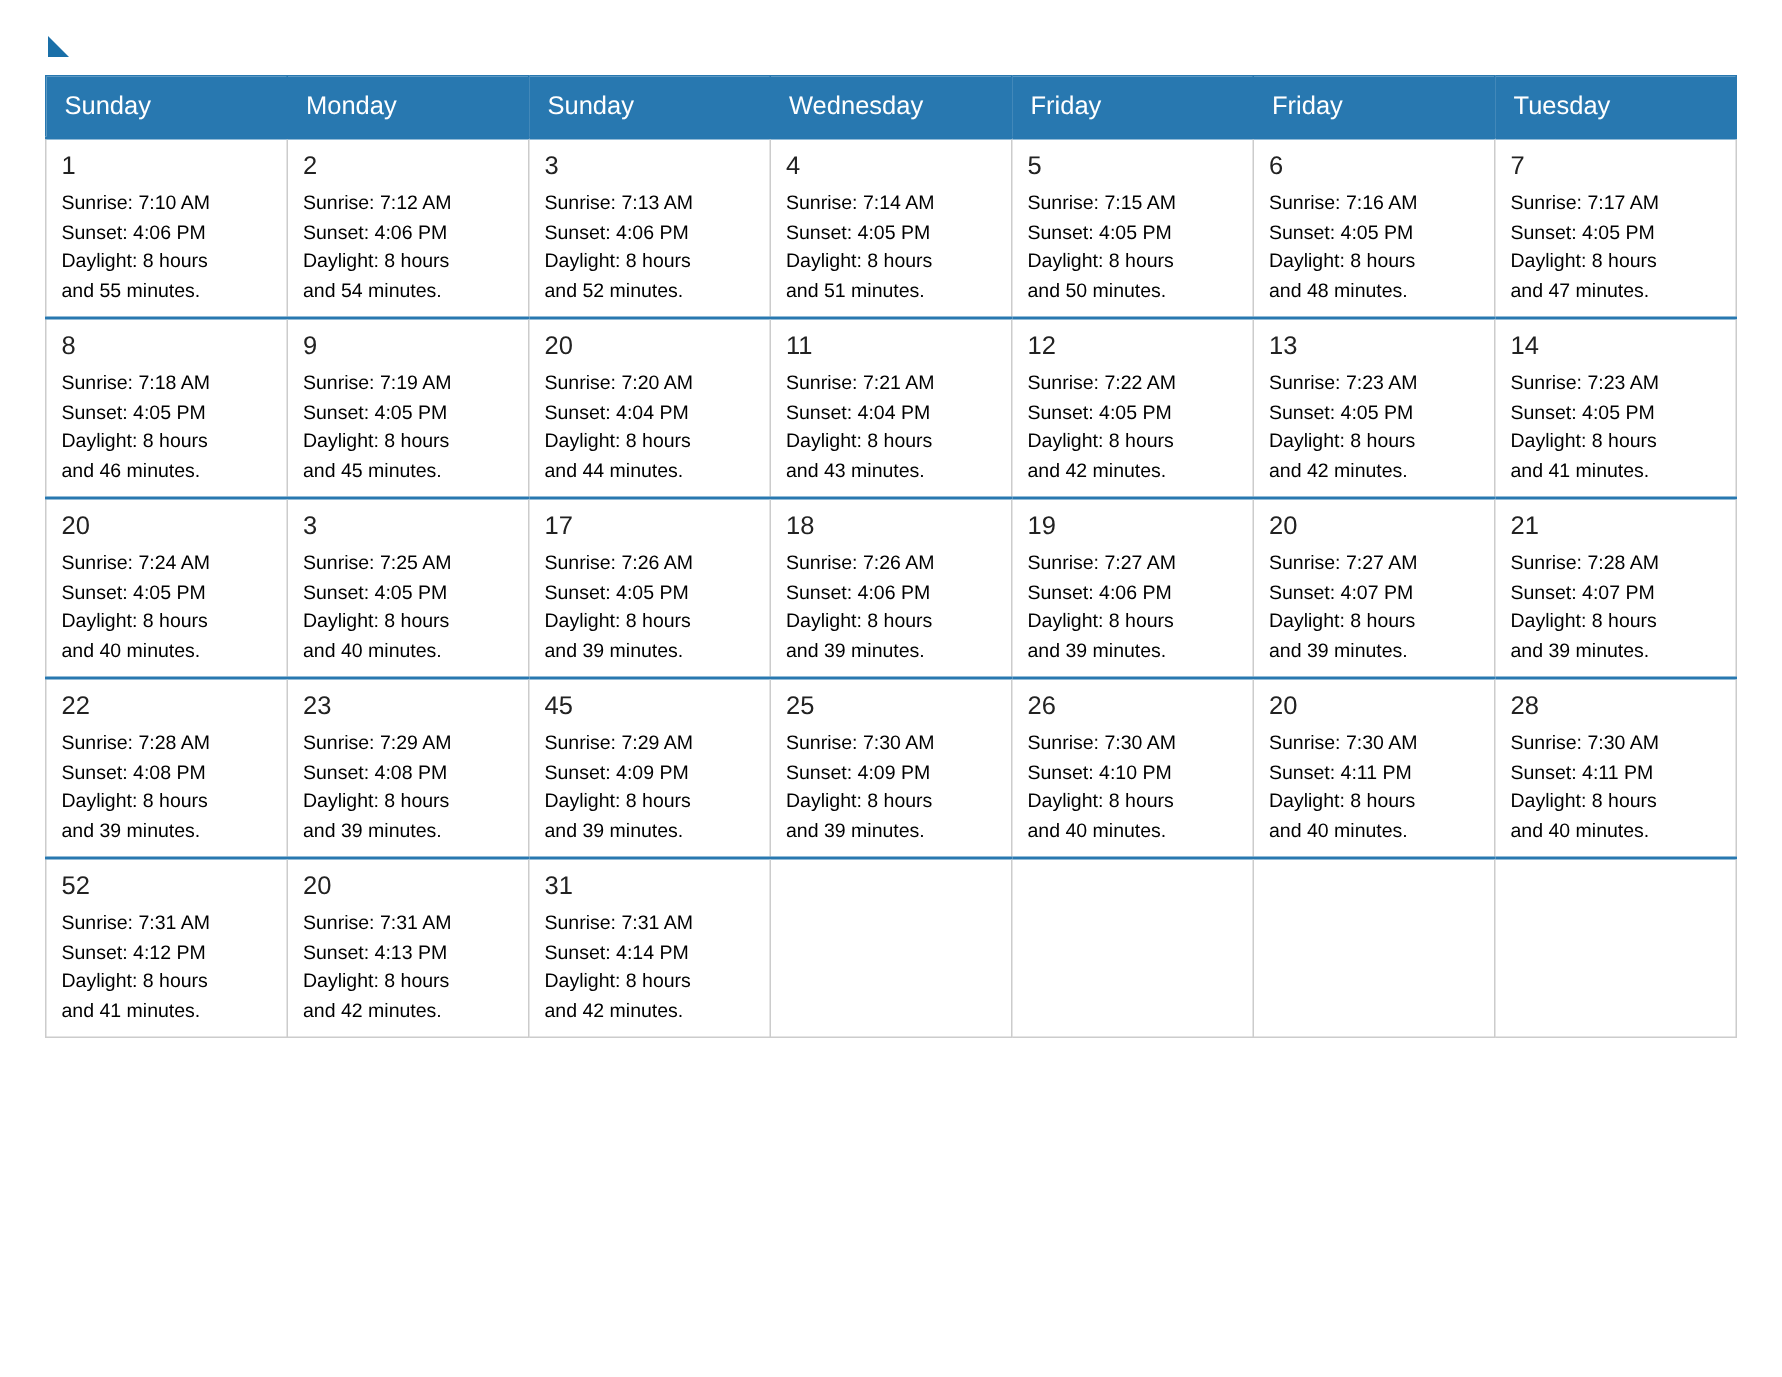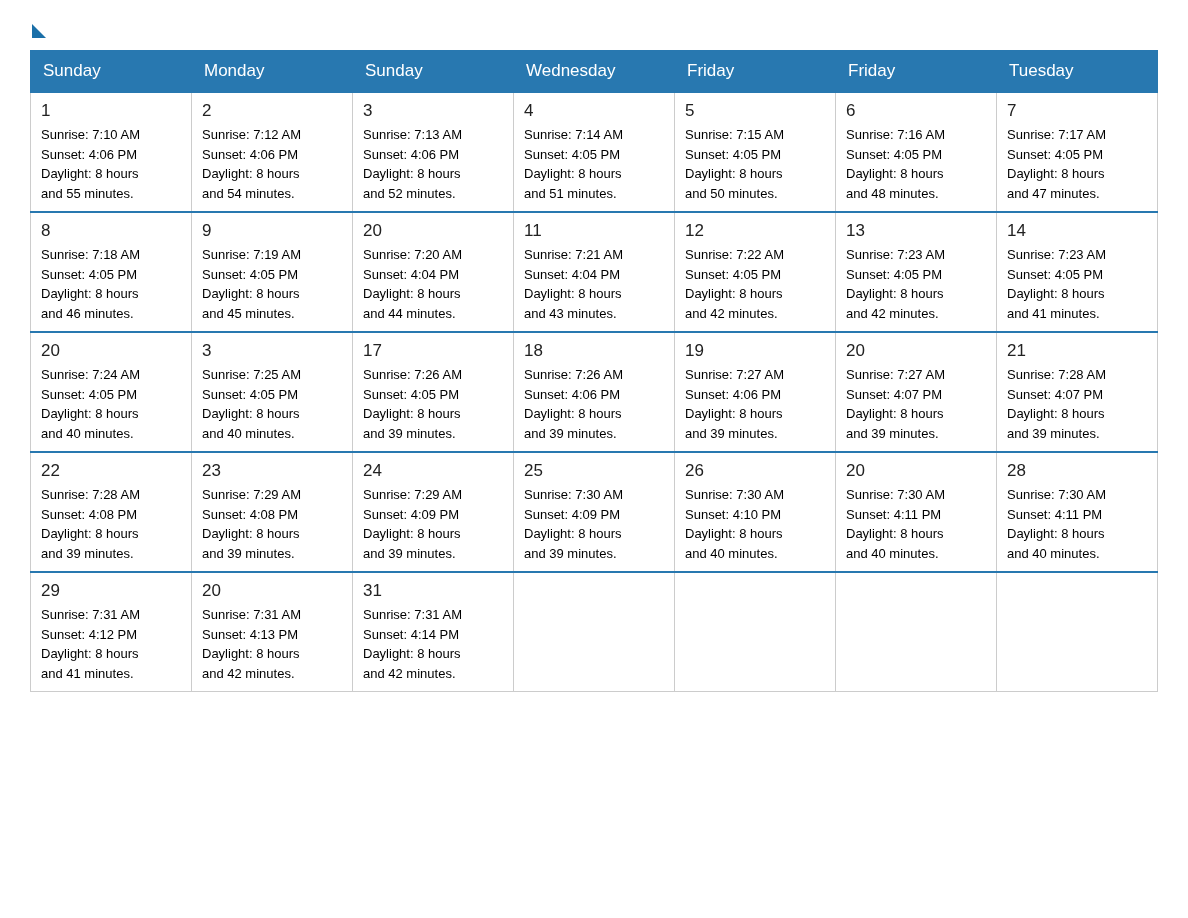--- a/index.html
+++ b/index.html
@@ -340,21 +340,21 @@
         <td>
         <span class="day-number">23</span>
         <div class="day-info">
           Sunrise: 7:29 AM<br>
           Sunset: 4:08 PM<br>
           Daylight: 8 hours<br>
           and 39 minutes.
         </div>
       </td>
         <td>
-        <span class="day-number">24</span>
+        <span class="day-number">45</span>
         <div class="day-info">
           Sunrise: 7:29 AM<br>
           Sunset: 4:09 PM<br>
           Daylight: 8 hours<br>
           and 39 minutes.
         </div>
       </td>
         <td>
         <span class="day-number">25</span>
         <div class="day-info">
@@ -387,21 +387,21 @@
         <div class="day-info">
           Sunrise: 7:30 AM<br>
           Sunset: 4:11 PM<br>
           Daylight: 8 hours<br>
           and 40 minutes.
         </div>
       </td>
       </tr>
       <tr>
         <td>
-        <span class="day-number">29</span>
+        <span class="day-number">52</span>
         <div class="day-info">
           Sunrise: 7:31 AM<br>
           Sunset: 4:12 PM<br>
           Daylight: 8 hours<br>
           and 41 minutes.
         </div>
       </td>
         <td>
         <span class="day-number">20</span>
         <div class="day-info">

